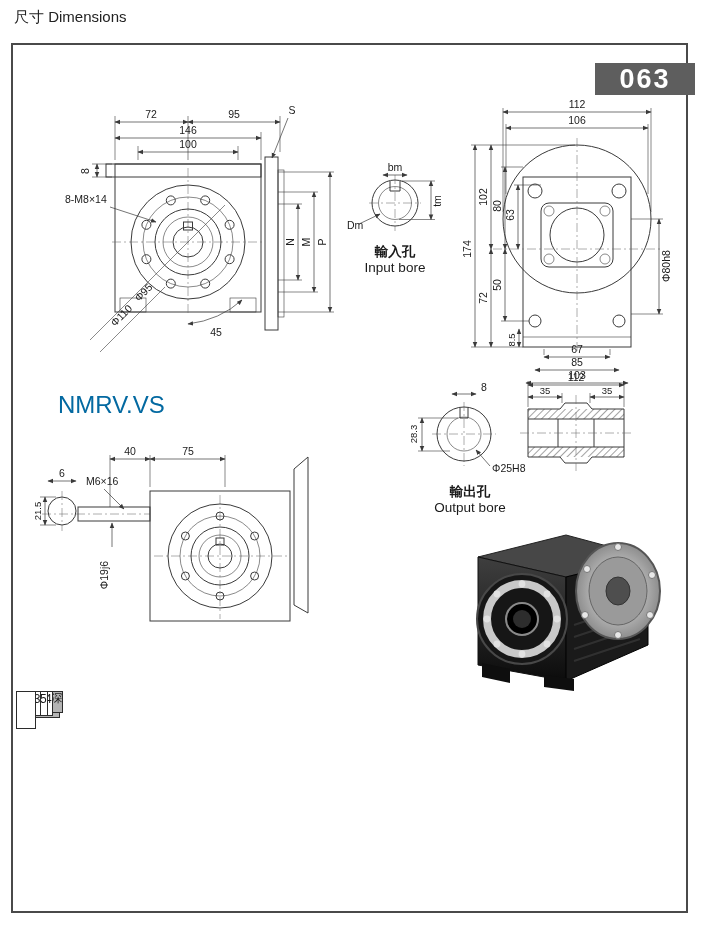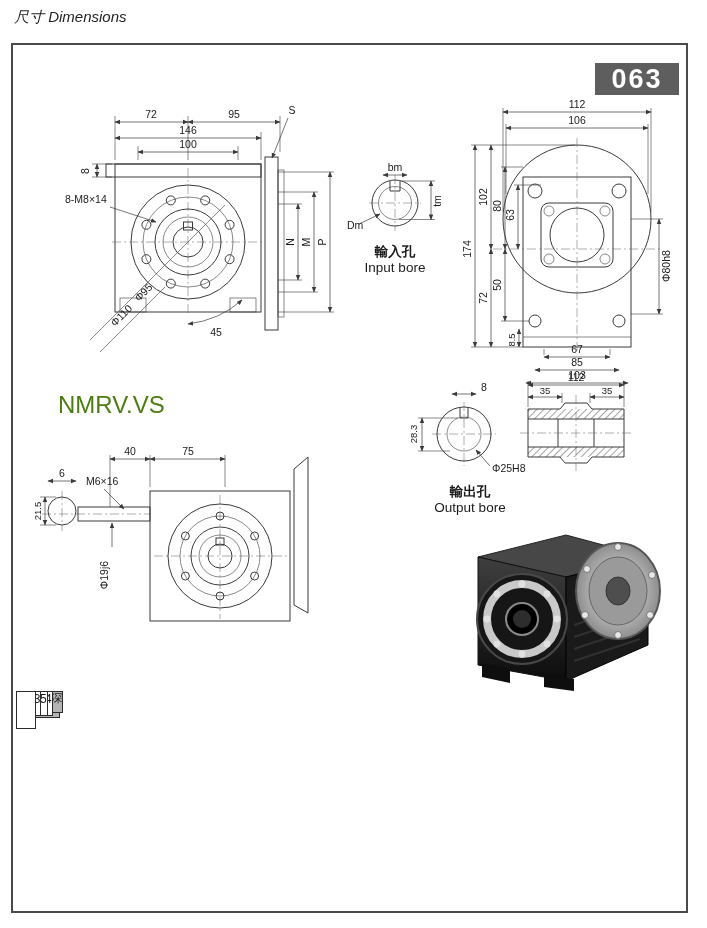--- a/index.html
+++ b/index.html
@@ -1,22 +1,22 @@
 <!DOCTYPE html>
 <html><head>
 <meta charset="utf-8">
 <style>
   html,body{margin:0;padding:0;background:#fff;}
   body{width:707px;height:928px;position:relative;font-family:"Liberation Sans",sans-serif;color:#1a1a1a;overflow:hidden;}
-  .page-title{position:absolute;left:14px;top:8px;font-size:15px;color:#222;font-style:italic;}
+  .page-title{position:absolute;left:14px;top:8px;font-size:15px;color:#222;}
   .frame{position:absolute;left:11px;top:43px;width:673px;height:866px;border:2px solid #4a4a4a;background:#fff;}
   .frame *{position:absolute;}
   .h-nmrv{left:44px;top:22px;font-size:34px;letter-spacing:1px;color:#111;}
-  .badge{left:582px;top:18px;width:84px;height:32px;background:#5e5e5e;color:#fff;font-size:27px;font-weight:bold;display:flex;align-items:center;justify-content:center;letter-spacing:2px;}
-  .h-vs{left:45px;top:346px;font-size:24px;color:#4d7c0f;}
+  .badge{left:582px;top:18px;width:100px;height:32px;background:#5e5e5e;color:#fff;font-size:27px;font-weight:bold;display:flex;align-items:center;justify-content:center;letter-spacing:2px;}
+  .h-vs{left:45px;top:346px;font-size:24px;color:#0369a1;}
   svg{overflow:visible;}
   svg text{font-family:"Liberation Sans",sans-serif;font-size:10.5px;fill:#1a1a1a;}
   .ln{fill:none;stroke:#3a3a3a;stroke-width:1;}
   .lt{fill:none;stroke:#3a3a3a;stroke-width:.6;}
   .cl{fill:none;stroke:#6a6a6a;stroke-width:.55;stroke-dasharray:9 3 2 3;}
   .dim{fill:none;stroke:#3a3a3a;stroke-width:.7;}
   .cap-zh{font-size:13.5px;font-weight:bold;}
   .cap-en{font-size:13.5px;}
   
   .tblwrap{left:3px;top:646px;width:668px;}

